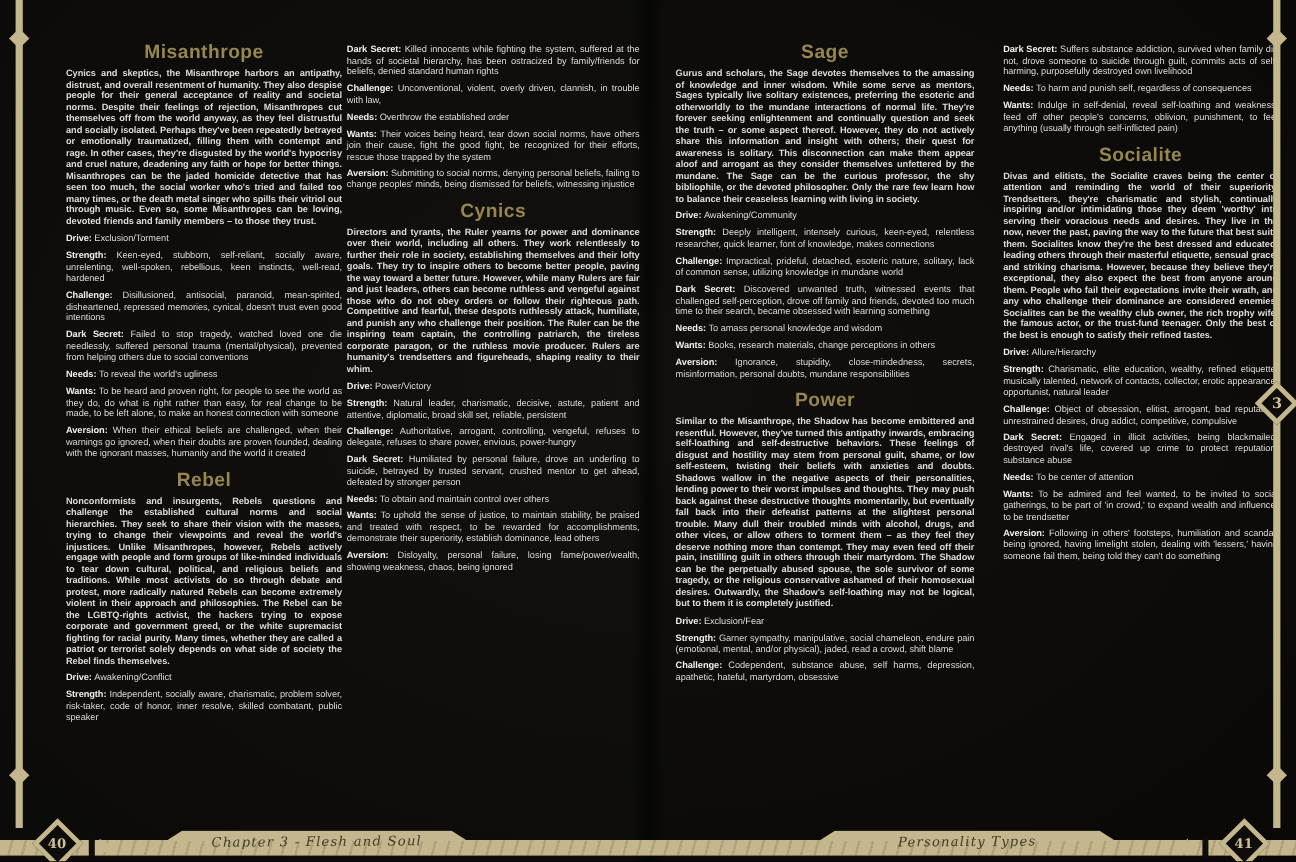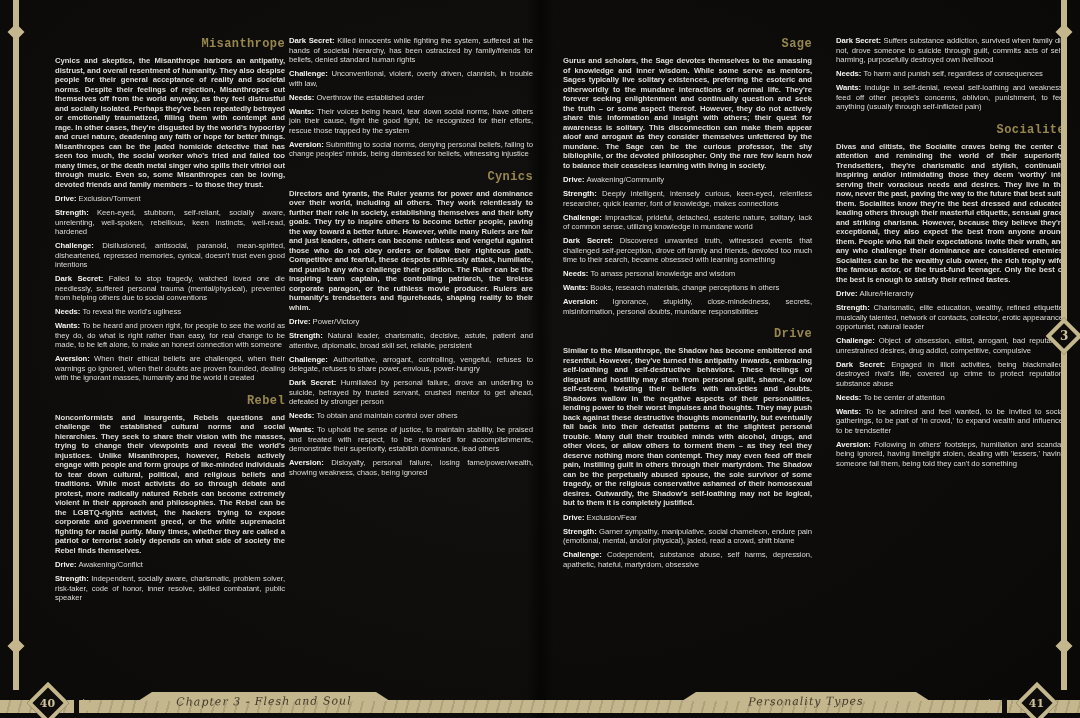--- a/index.html
+++ b/index.html
@@ -25,23 +25,23 @@
     position:absolute; top:36px; z-index:2;
     color:#dedcd6; font-size:7.7px; line-height:9.5px;
     letter-spacing:-0.05px; text-align:justify;
   }
   .col-1 { left:55px;  width:230px; }
   .col-2 { left:289px; width:244px; }
   .col-3 { left:563px; width:249px; }
   .col-4 { left:836px; width:229px; }
 
   .archetype-heading {
-    margin:0 0 4px 0; text-align:right;
-    font-family:Liberation Mono, monospace; font-weight:bold;
-    font-size:12px; line-height:16px; letter-spacing:0.4px;
+    margin:0 0 4px 0; text-align:center;
+    font-family:Liberation Sans, sans-serif; font-weight:bold;
+    font-size:16px; line-height:16px; letter-spacing:0.4px;
     color:#97874f;
   }
   .archetype-heading:not(:first-child) { margin-top:10px; }
   .body-para { margin:0 0 5px 0;font-weight:bold; }
   .stat-line { margin:0 0 4.5px 0; }
   .stat-label { color:#f3f1ec; font-weight:bold; }
   .band {
     position:absolute; left:0; top:700px; width:1080px; height:13px; z-index:3;
     background:#c4b78d;
     background-image:repeating-linear-gradient(105deg, transparent 0 9px, rgba(45,35,15,0.14) 9px 11px);
@@ -137,21 +137,21 @@
   <div class="col col-3">
       <h2 class="archetype-heading">Sage</h2>
       <p class="body-para">Gurus and scholars, the Sage devotes themselves to the amassing of knowledge and inner wisdom. While some serve as mentors, Sages typically live solitary existences, preferring the esoteric and otherworldly to the mundane interactions of normal life. They're forever seeking enlightenment and continually question and seek the truth – or some aspect thereof. However, they do not actively share this information and insight with others; their quest for awareness is solitary. This disconnection can make them appear aloof and arrogant as they consider themselves unfettered by the mundane. The Sage can be the curious professor, the shy bibliophile, or the devoted philosopher. Only the rare few learn how to balance their ceaseless learning with living in society.</p>
       <p class="stat-line"><strong class="stat-label">Drive: </strong>Awakening/Community</p>
       <p class="stat-line"><strong class="stat-label">Strength: </strong>Deeply intelligent, intensely curious, keen-eyed, relentless researcher, quick learner, font of knowledge, makes connections</p>
       <p class="stat-line"><strong class="stat-label">Challenge: </strong>Impractical, prideful, detached, esoteric nature, solitary, lack of common sense, utilizing knowledge in mundane world</p>
       <p class="stat-line"><strong class="stat-label">Dark Secret: </strong>Discovered unwanted truth, witnessed events that challenged self-perception, drove off family and friends, devoted too much time to their search, became obsessed with learning something</p>
       <p class="stat-line"><strong class="stat-label">Needs: </strong>To amass personal knowledge and wisdom</p>
       <p class="stat-line"><strong class="stat-label">Wants: </strong>Books, research materials, change perceptions in others</p>
       <p class="stat-line"><strong class="stat-label">Aversion: </strong>Ignorance, stupidity, close-mindedness, secrets, misinformation, personal doubts, mundane responsibilities</p>
-      <h2 class="archetype-heading">Drive</h2>
+      <h2 class="archetype-heading">Power</h2>
       <p class="body-para">Similar to the Misanthrope, the Shadow has become embittered and resentful. However, they've turned this antipathy inwards, embracing self-loathing and self-destructive behaviors. These feelings of disgust and hostility may stem from personal guilt, shame, or low self-esteem, twisting their beliefs with anxieties and doubts. Shadows wallow in the negative aspects of their personalities, lending power to their worst impulses and thoughts. They may push back against these destructive thoughts momentarily, but eventually fall back into their defeatist patterns at the slightest personal trouble. Many dull their troubled minds with alcohol, drugs, and other vices, or allow others to torment them – as they feel they deserve nothing more than contempt. They may even feed off their pain, instilling guilt in others through their martyrdom. The Shadow can be the perpetually abused spouse, the sole survivor of some tragedy, or the religious conservative ashamed of their homosexual desires. Outwardly, the Shadow's self-loathing may not be logical, but to them it is completely justified.</p>
       <p class="stat-line"><strong class="stat-label">Drive: </strong>Exclusion/Fear</p>
       <p class="stat-line"><strong class="stat-label">Strength: </strong>Garner sympathy, manipulative, social chameleon, endure pain (emotional, mental, and/or physical), jaded, read a crowd, shift blame</p>
       <p class="stat-line"><strong class="stat-label">Challenge: </strong>Codependent, substance abuse, self harms, depression, apathetic, hateful, martyrdom, obsessive</p>
     </div>
   <div class="col col-4">
       <p class="stat-line"><strong class="stat-label">Dark Secret: </strong>Suffers substance addiction, survived when family did not, drove someone to suicide through guilt, commits acts of self-harming, purposefully destroyed own livelihood</p>
       <p class="stat-line"><strong class="stat-label">Needs: </strong>To harm and punish self, regardless of consequences</p>
       <p class="stat-line"><strong class="stat-label">Wants: </strong>Indulge in self-denial, reveal self-loathing and weakness, feed off other people's concerns, oblivion, punishment, to feel anything (usually through self-inflicted pain)</p>
       <h2 class="archetype-heading">Socialite</h2>

